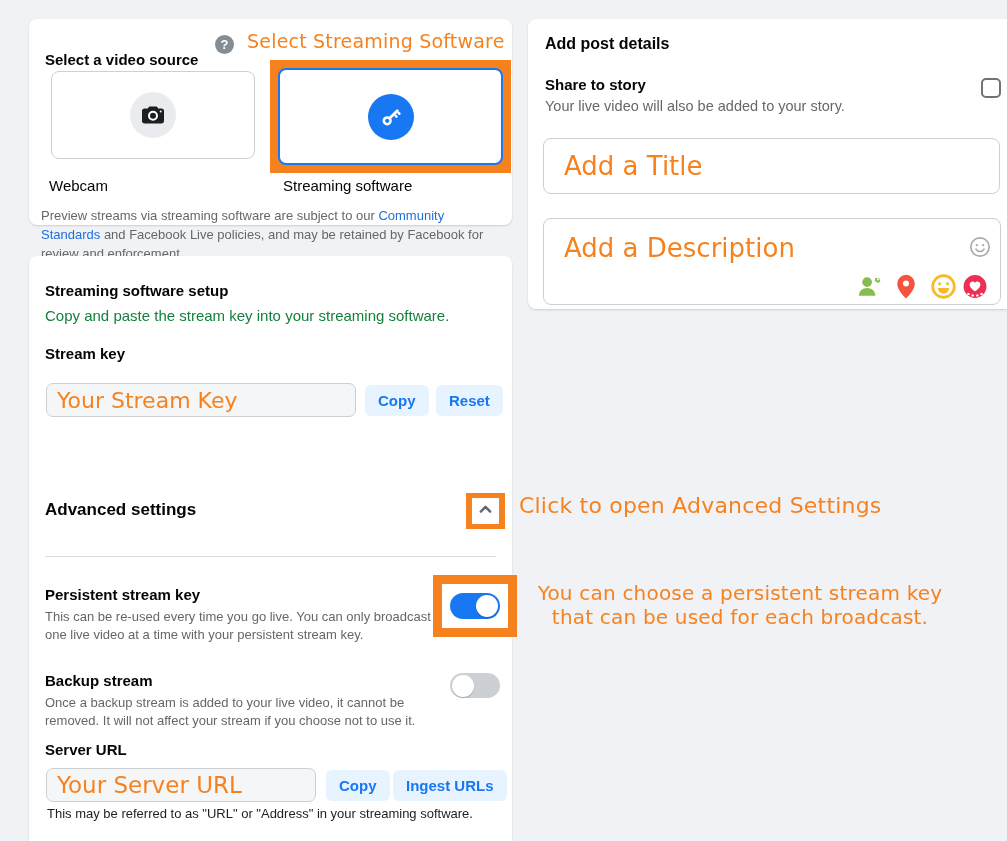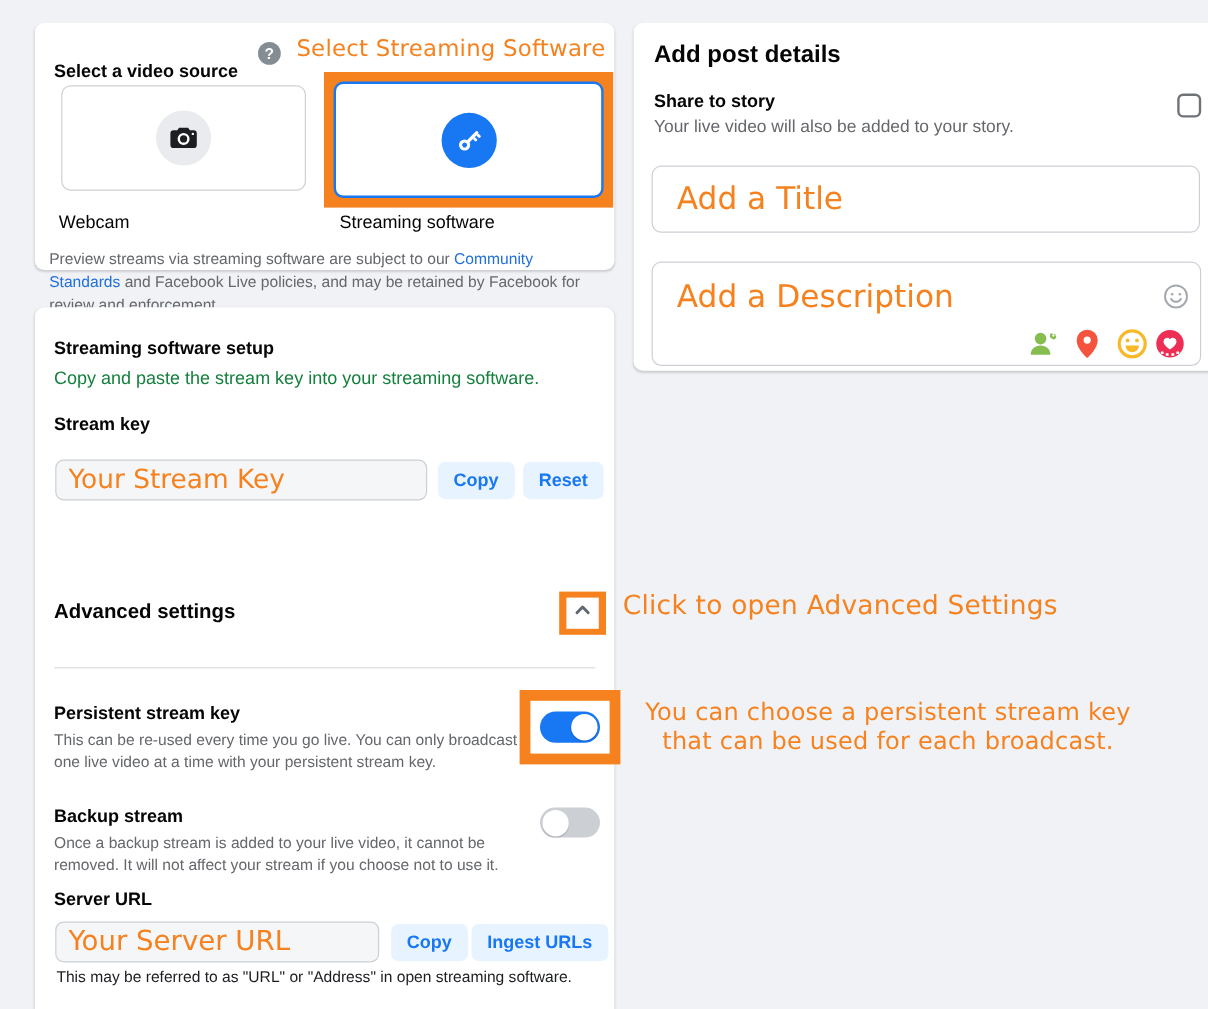--- a/index.html
+++ b/index.html
@@ -70,21 +70,21 @@
   .toggle.off { background:#ccd0d5; }
   .toggle .knob { position:absolute; top:2px; width:22px; height:22px; border-radius:50%; background:#fff;
     box-shadow:0 1px 1px rgba(0,0,0,.2); }
   .toggle.on .knob { right:2px; }
   .toggle.off .knob { left:2px; }
   #backup-toggle { position:absolute; left:421px; top:417px; width:50px; height:25px; }
   #server-url-label { top:485px; }
 
   
   #card-post { left:528px; top:19px; width:486px; height:290px; }
-  #post-title { position:absolute; left:17px; top:16px; font-size:20px; font-weight:700; }
+  #post-title { position:absolute; left:17px; top:16px; font-size:16px; font-weight:700; }
   #share-label { position:absolute; left:17px; top:57px; font-size:15px; font-weight:700; }
   #share-desc { position:absolute; left:17px; top:79px; font-size:14.5px; color:#65676b; }
   #story-checkbox { position:absolute; left:453px; top:59px; width:20px; height:20px;
     border:2px solid #6f7378; border-radius:5px; background:#fff; cursor:pointer; }
   #title-input { position:absolute; left:15px; top:119px; width:457px; height:56px;
     border:1px solid #ccd0d5; border-radius:8px; padding:0 20px; outline:none;
     font-family:"DejaVu Sans", sans-serif; font-size:26px; }
   #title-input::placeholder { color:#f6821f; opacity:1; }
   #desc-box { position:absolute; left:15px; top:199px; width:458px; height:87px;
     border:1px solid #ccd0d5; border-radius:8px; background:#fff; }
@@ -180,21 +180,21 @@
     <span class="field-label" id="backup-label">Backup stream</span>
     <p class="toggle-desc" id="backup-desc">Once a backup stream is added to your live video, it cannot be removed. It will not affect your stream if you choose not to use it.</p>
     <div class="toggle off" id="backup-toggle">
         <span class="knob"></span>
       </div>
 
     <span class="field-label" id="server-url-label">Server URL</span>
     <input class="key-input" id="server-url-input" readonly="" placeholder="Your Server URL" style="">
     <button class="btn" id="btn-copy-url">Copy</button>
     <button class="btn" id="btn-ingest">Ingest URLs</button>
-    <p class="note" id="server-url-note">This may be referred to as "URL" or "Address" in open streaming software.</p>
+    <p class="note" id="server-url-note">This may be referred to as "URL" or "Address" in your streaming software.</p>
   </section>
 
   <section class="card" id="card-post">
     <h2 id="post-title">Add post details</h2>
 
     <span id="share-label">Share to story</span>
     <p id="share-desc">Your live video will also be added to your story.</p>
     <div id="story-checkbox"></div>
 
     <input id="title-input" readonly="" placeholder="Add a Title" style="">

